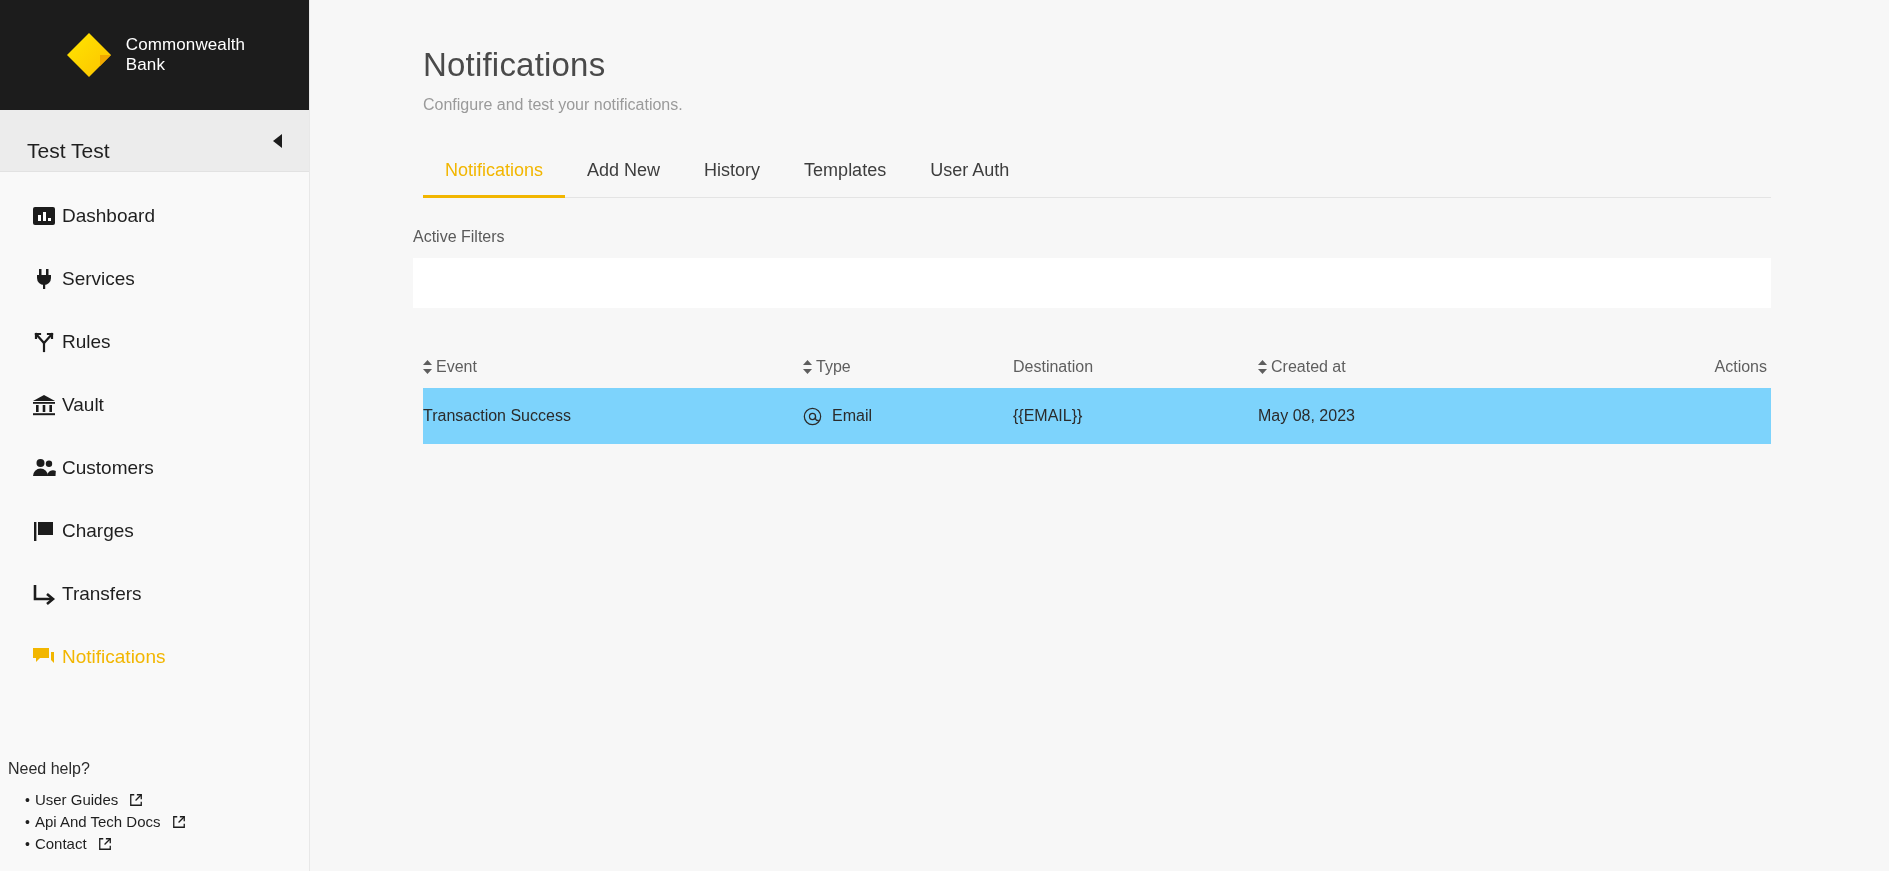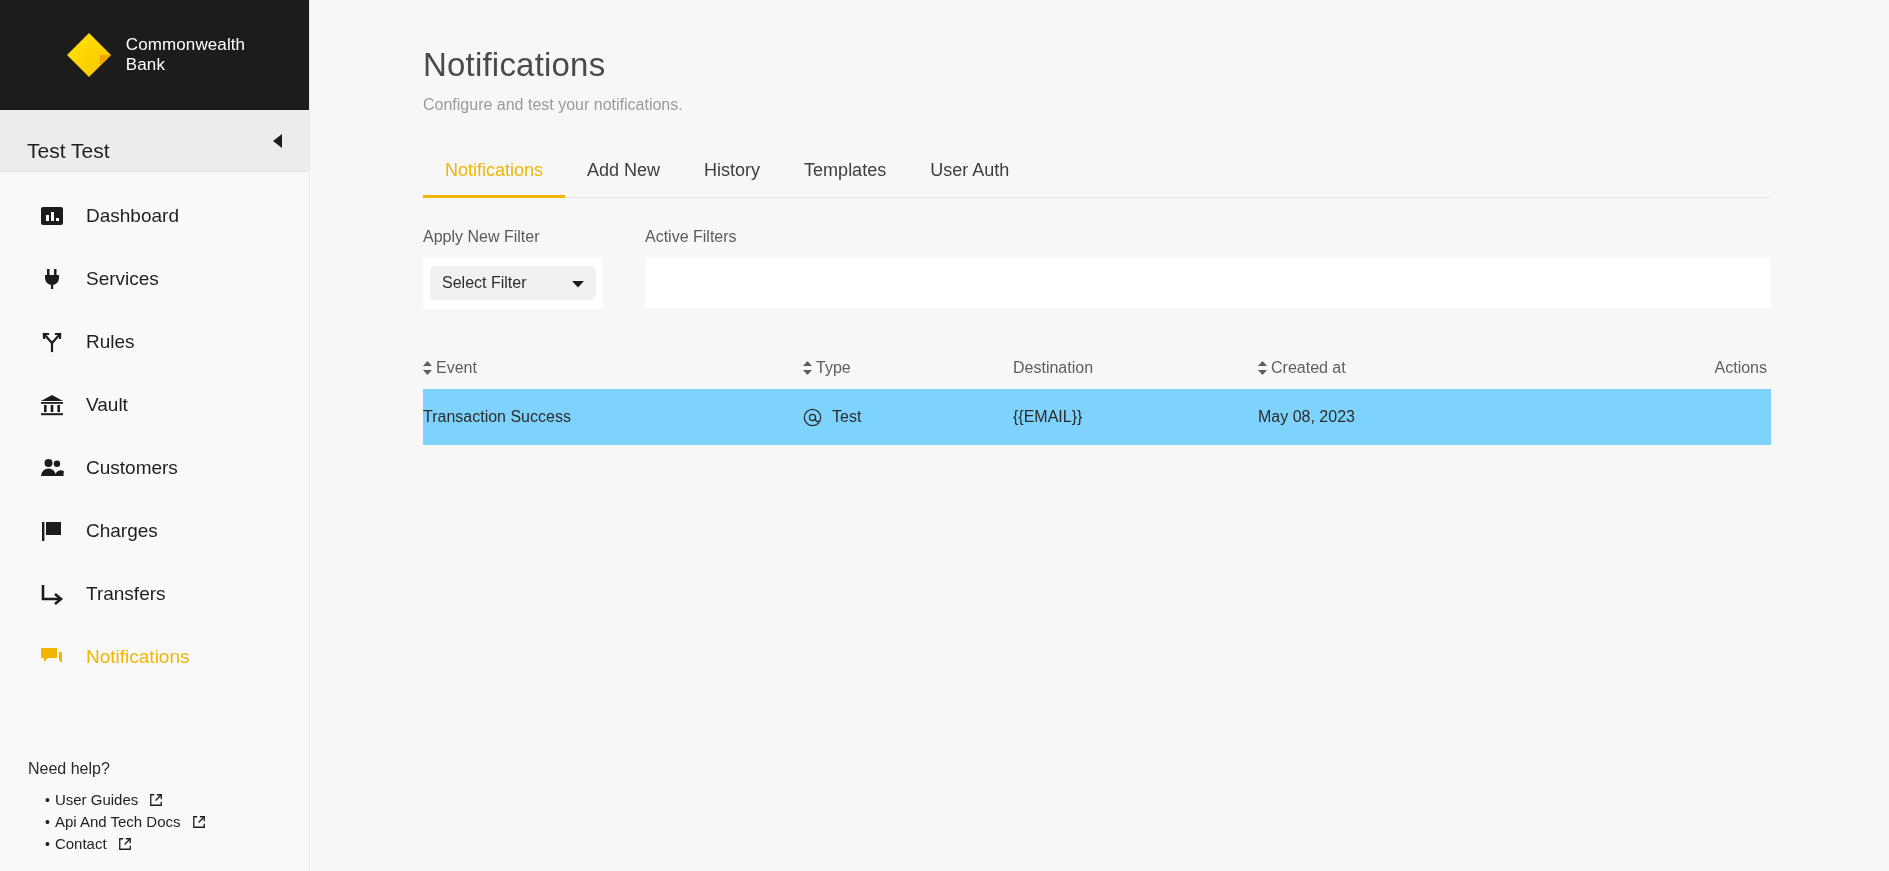--- a/index.html
+++ b/index.html
@@ -40,35 +40,35 @@
   .user-name { font-size: 21px; color: #1f1f1f; font-weight: 400; margin-top: 20px; }
   .collapse-btn {
     margin-left: auto; width: 20px; height: 20px;
     display: flex; align-items: center; justify-content: center;
     cursor: pointer;
   }
   .collapse-btn svg { display: block; }
 
   .nav { padding-top: 12px; }
   .nav-item {
-    display: flex; align-items: center; gap: 20px;
-    height: 63px; padding: 0 0 0 38px;
+    display: flex; align-items: center; gap: 4px;
+    height: 63px; padding: 0 0 0 30px;
     cursor: pointer; color: #1f1f1f;
   }
   .nav-item .nav-icon {
     width: 28px; height: 28px; flex: 0 0 28px;
     display: flex; align-items: center; justify-content: center;
   }
   .nav-item .nav-icon svg { display: block; }
   .nav-label { font-size: 19px; font-weight: 400; }
   .nav-item.active .nav-label { color: #f2b600; }
 
   .help {
     position: absolute; left: 0; bottom: 14px; width: 100%;
-    padding: 0 0 0 28px;
+    padding: 0 0 0 8px;
   }
   .help-title { font-size: 16px; color: #2b2b2b; margin-bottom: 13px; padding-left: 0px;}
   .help-list { list-style: none; padding-left: 17px; }
   .help-list li {
     font-size: 15px; color: #1f1f1f;
     margin-bottom: 5px; display: flex; align-items: center; gap: 5px;
     cursor: pointer;
   }
   .help-list li .bullet { font-size: 14px; line-height: 1; }
   .ext-icon { display: inline-flex; margin-left: 6px; }
@@ -314,33 +314,20 @@
 
       <div class="tabs">
         <div class="tab active">Notifications</div>
         <div class="tab">Add New</div>
         <div class="tab">History</div>
         <div class="tab">Templates</div>
         <div class="tab">User Auth</div>
       </div>
 
       <div class="filters">
-        <div class="filter-col">
-          <div class="filter-label">Apply New Filter</div>
-          <div class="select-wrap">
-            <div class="select">
-              <span>Select Filter</span>
-              <span class="caret">
-                <svg width="12" height="8" viewBox="0 0 12 8">
-                    <polygon points="0,1 12,1 6,7.5" fill="#1c1c1c"></polygon>
-                  </svg>
-              </span>
-            </div>
-          </div>
-        </div>
         <div class="active-col">
           <div class="active-label">Active Filters</div>
           <div class="active-panel"></div>
         </div>
       </div>
 
       <div class="table">
 
         <div class="thead">
           <div class="th c-event">
@@ -381,21 +368,21 @@
         <div class="trow">
           <div class="c-event">Transaction Success</div>
           <div class="c-type cell-type">
             <span class="at-icon">
               <svg width="19" height="19" viewBox="0 0 20 20" fill="none" stroke="#2b2b2b" stroke-width="1.3">
                 <circle cx="10" cy="10" r="8.6"></circle>
                 <circle cx="10" cy="10" r="3.2"></circle>
                 <path d="M13.2 10 v2.6 a2.6 2.6 0 0 0 3.4 1.3"></path>
               </svg>
             </span>
-            <span>Test</span>
+            <span>Email</span>
           </div>
           <div class="c-dest">{{EMAIL}}</div>
           <div class="c-date">May 08, 2023</div>
           <div class="c-act"></div>
         </div>
 
       </div>
 
     </div>
 

